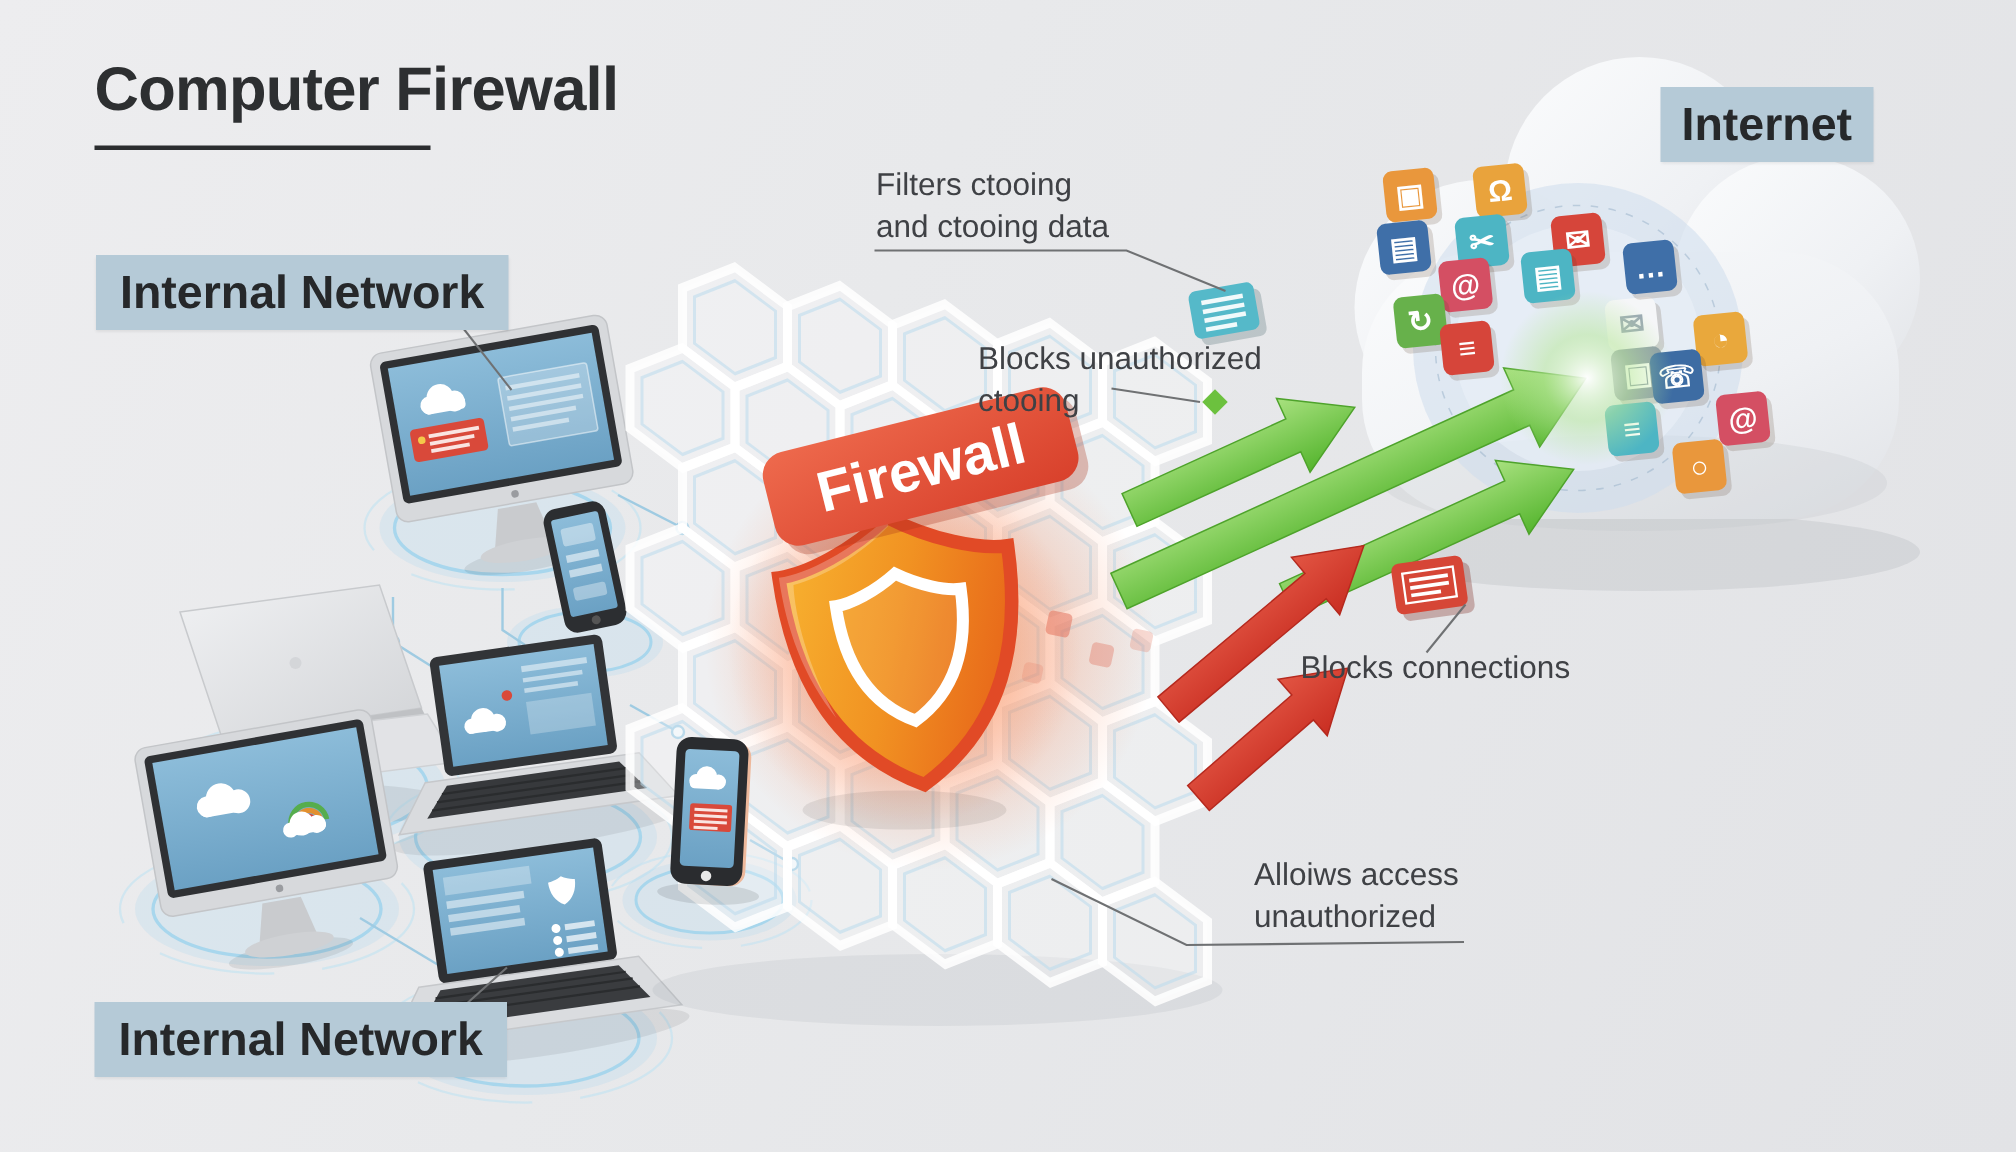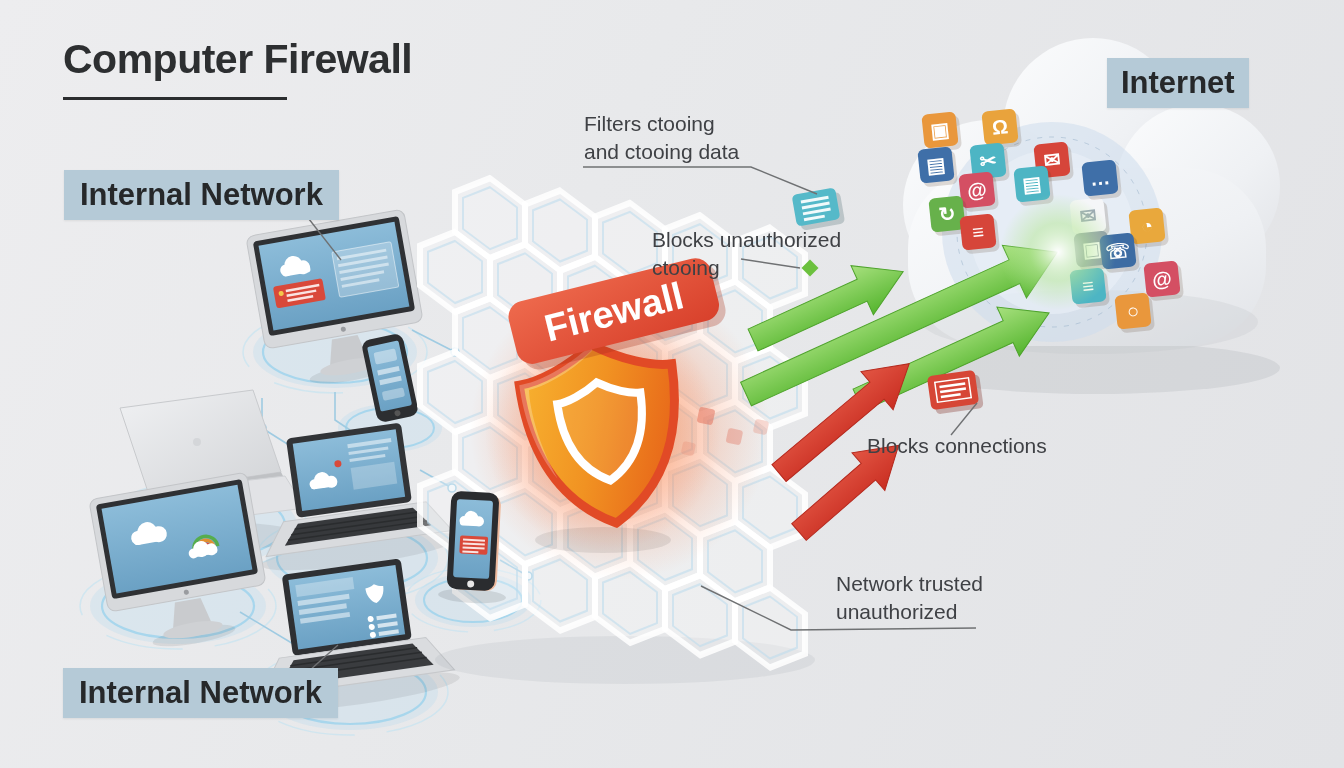--- a/index.html
+++ b/index.html
@@ -513,18 +513,18 @@
     <div>and ctooing data</div>
   </div>
   <div class="anno an-access">
     <div>Blocks unauthorized</div>
     <div>ctooing</div>
   </div>
   <div class="anno an-egress">
     <div>Blocks connections</div>
   </div>
   <div class="anno an-allows">
-    <div>Network trusted</div>
+    <div>Alloiws access</div>
     <div>unauthorized</div>
   </div>
 </div>
 
 </div>
 
 </body></html>

